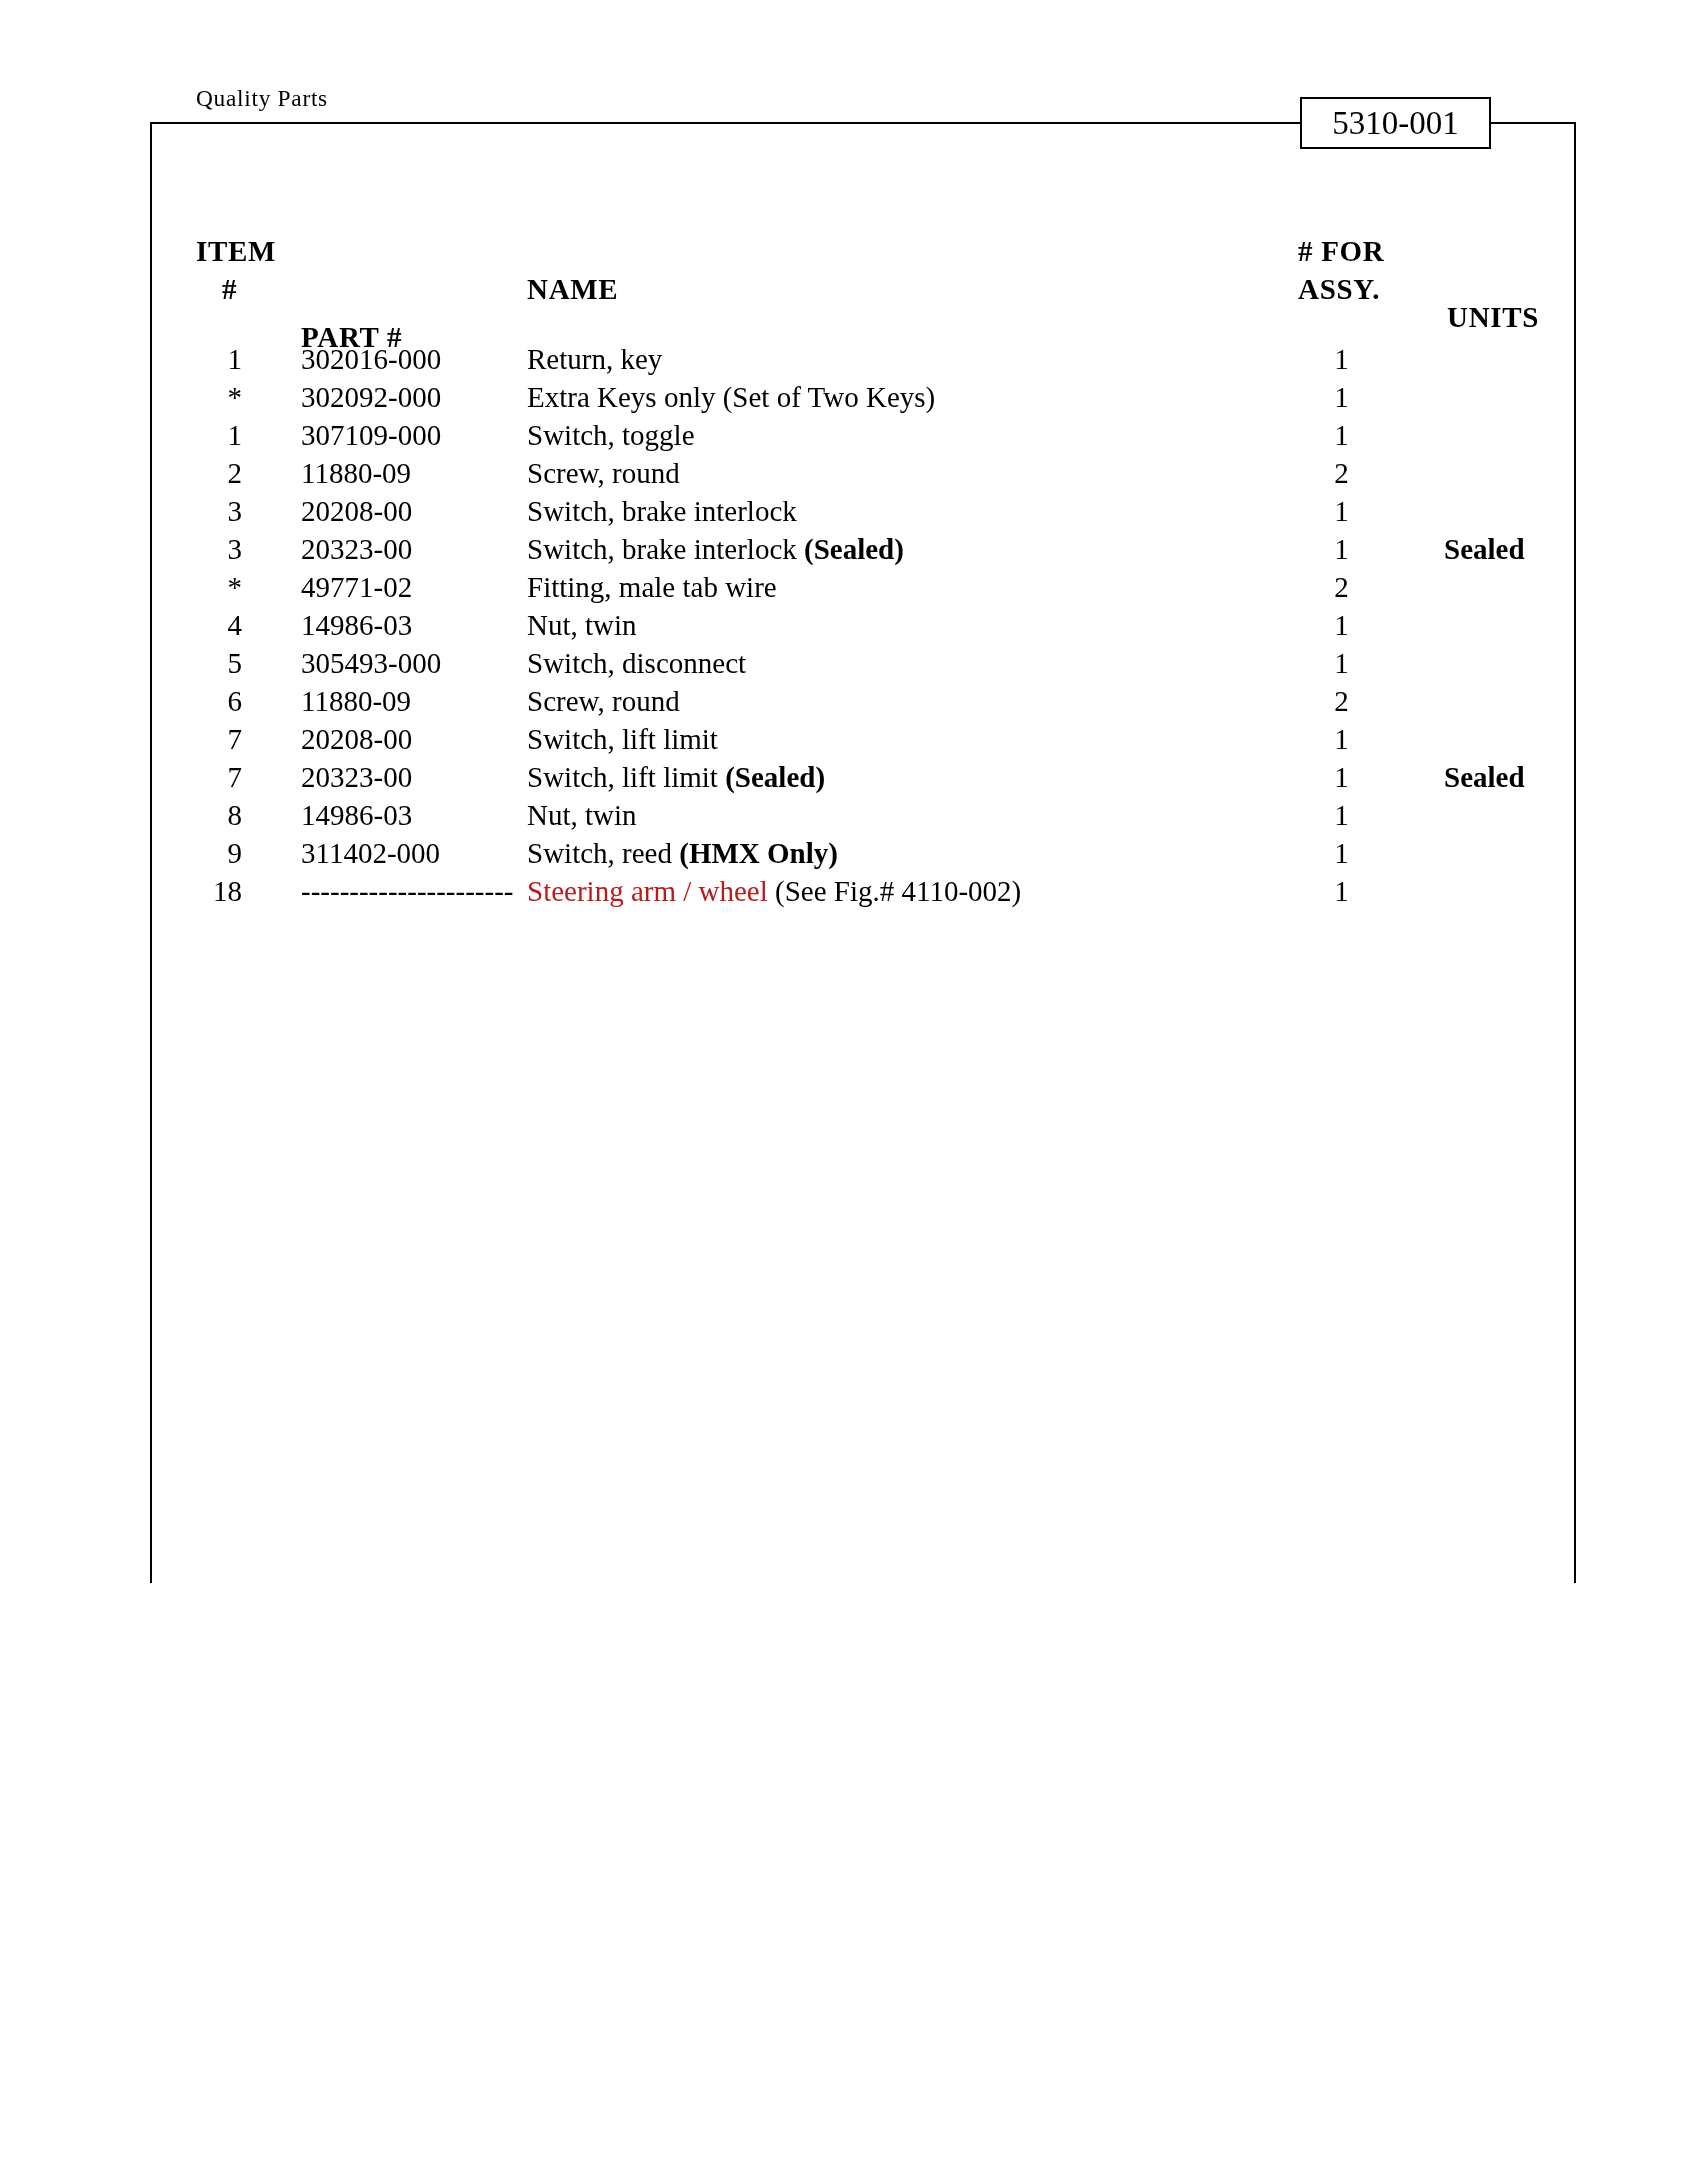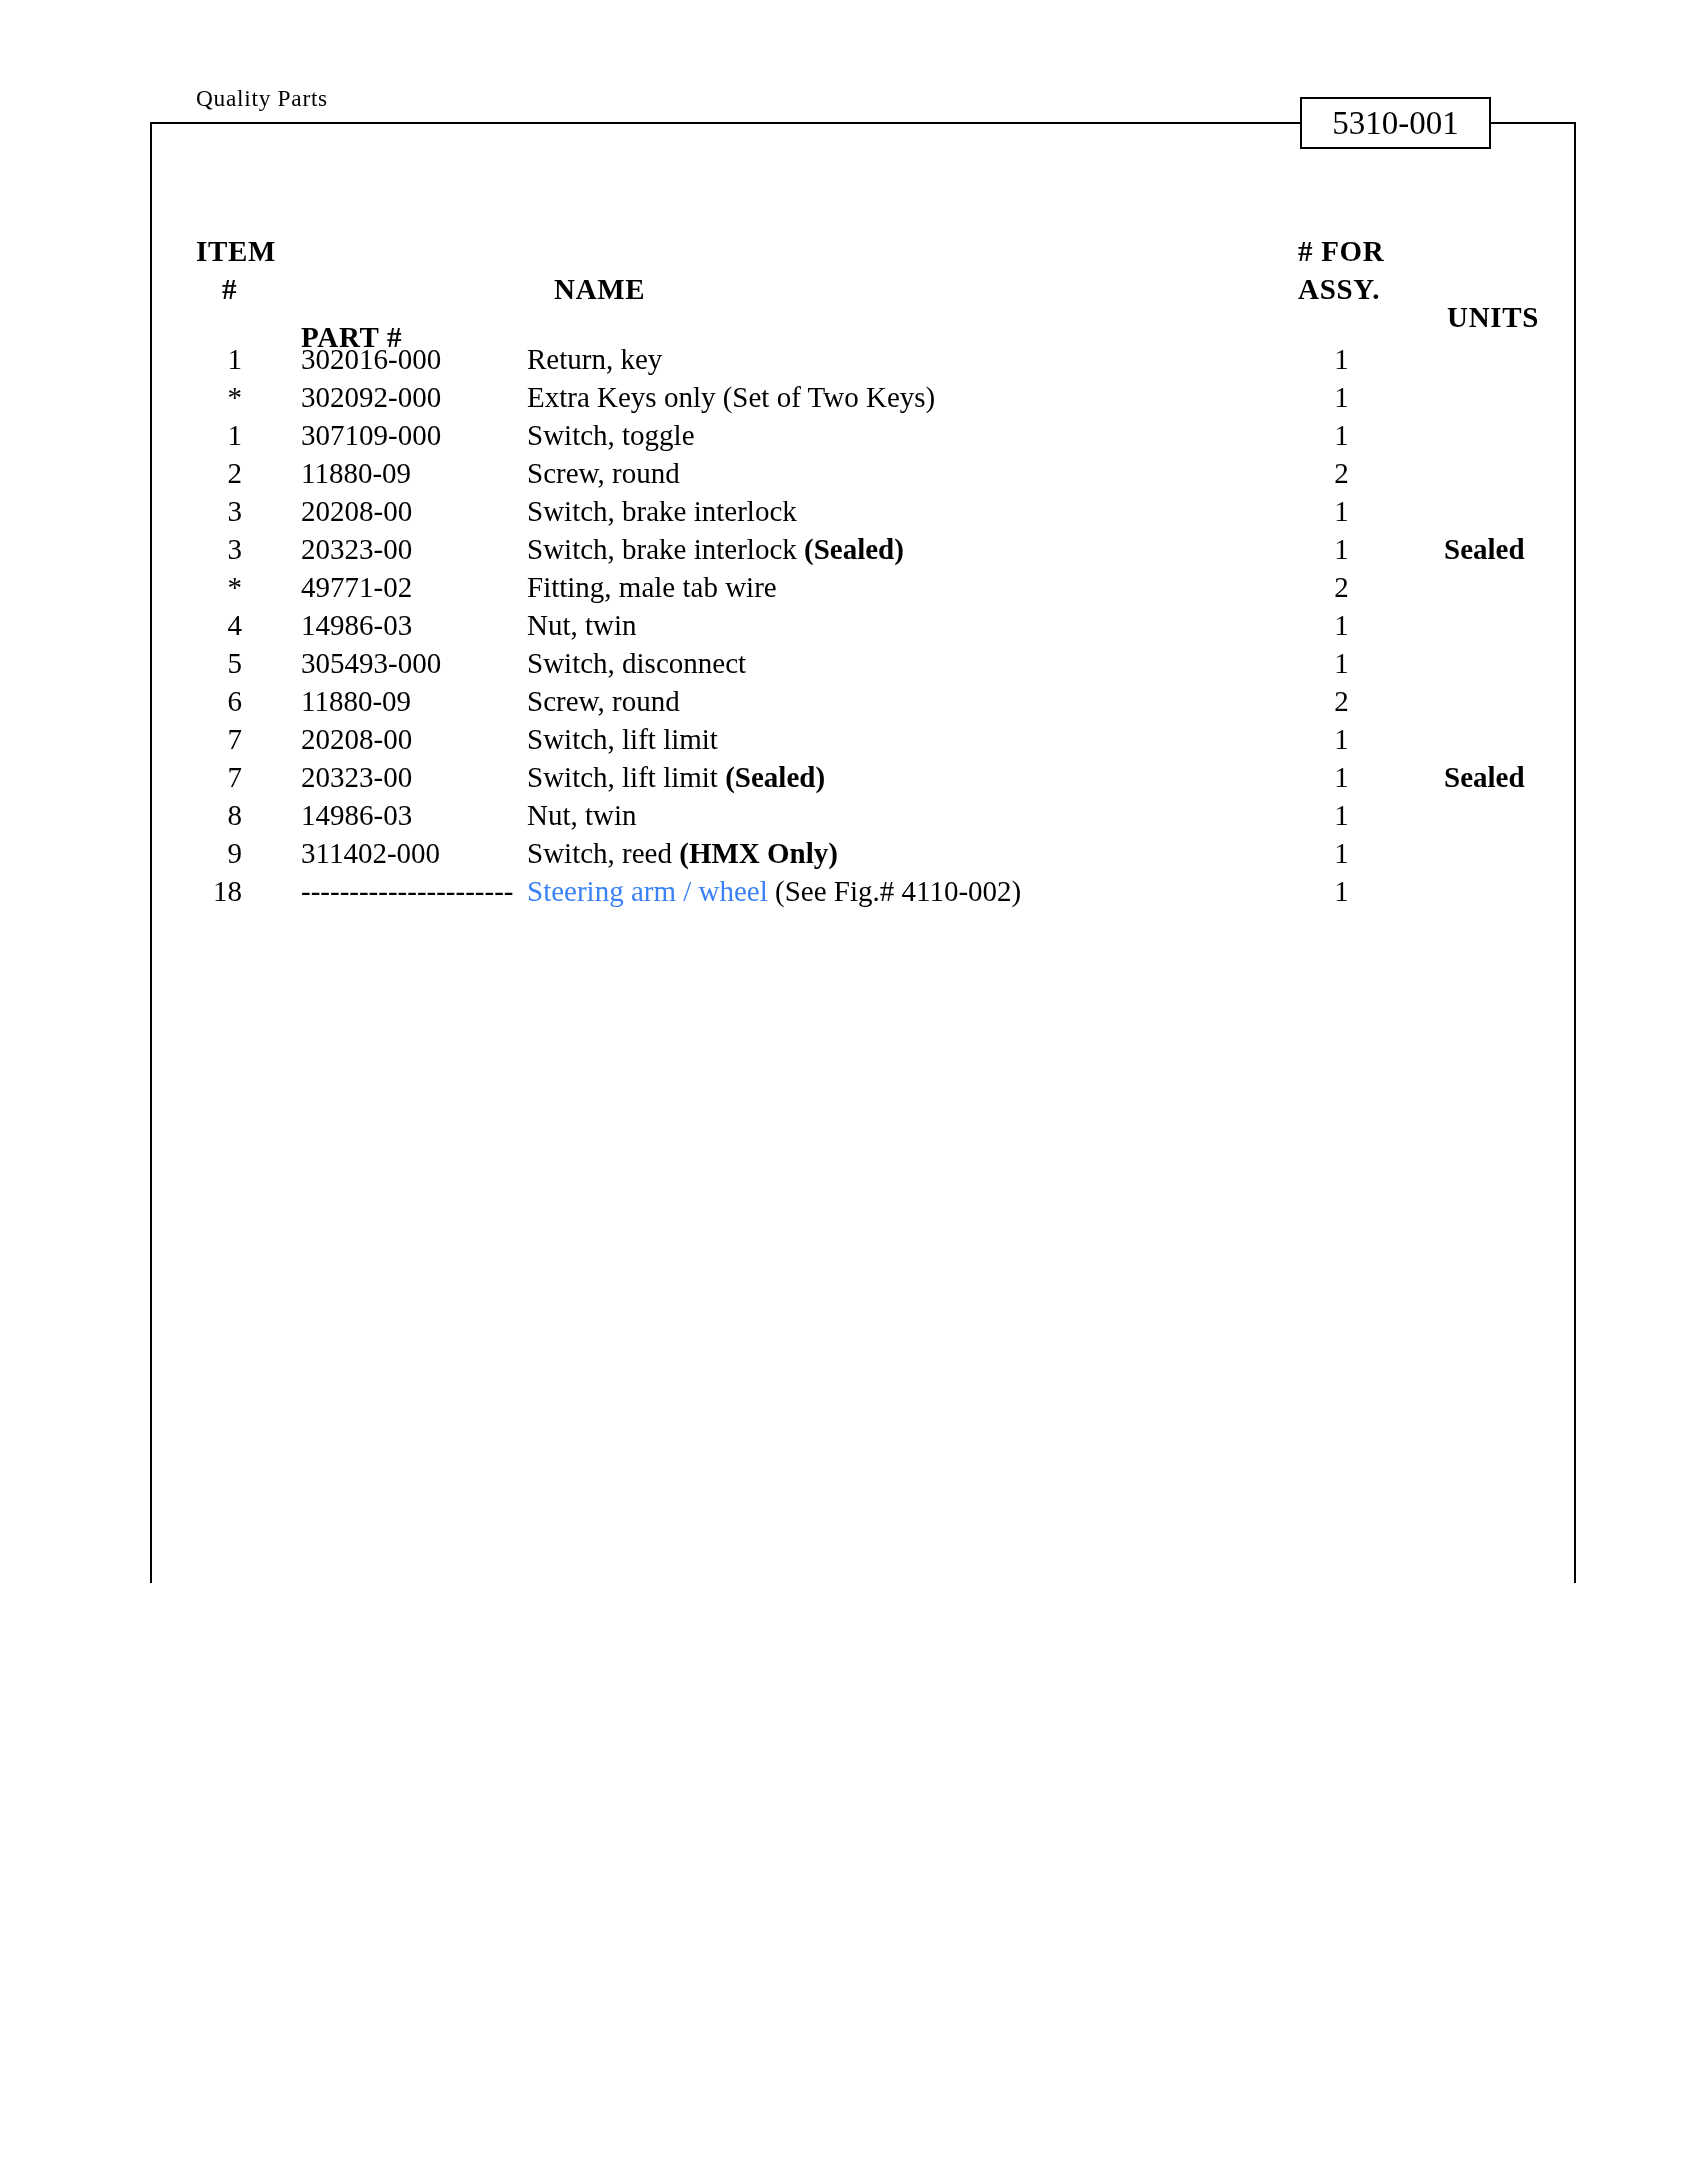--- a/index.html
+++ b/index.html
@@ -53,21 +53,21 @@
   <div class="abs content-box"></div>
 
   <div class="abs label-box">
     <span>5310-001</span>
   </div>
 
 
   <div class="abs hdr" style="left:196px;top:235px;">ITEM</div>
   <div class="abs hdr" style="left:222px;top:273px;">#</div>
   <div class="abs hdr" style="left:301px;top:273px;margin-top:48px;">PART #</div>
-  <div class="abs hdr" style="left:554px;top:273px;">NAME</div>
+  <div class="abs hdr" style="left:527px;top:273px;">NAME</div>
   <div class="abs hdr" style="left:1298px;top:235px;"># FOR</div>
   <div class="abs hdr" style="left:1298px;top:273px;">ASSY.</div>
   <div class="abs hdr" style="left:1447px;top:273px;margin-top:28px;">UNITS</div>
 
   <div id="rows">
       <div class="row">
         <span class="c-item"><span style="position: static;">1</span></span>
         <span class="c-part"><span style="position: static;">302016-000</span></span>
         <span class="c-name"><span style="position: static;">Return, key</span></span>
         <span class="c-assy"><span style="position: static;">1</span></span>
@@ -160,21 +160,21 @@
       <div class="row">
         <span class="c-item"><span style="position: static;">9</span></span>
         <span class="c-part"><span style="position: static;">311402-000</span></span>
         <span class="c-name"><span style="position: static;">Switch, reed </span><span class="u-bold" style="position: static;">(HMX Only)</span></span>
         <span class="c-assy"><span style="position: static;">1</span></span>
         <span class="c-units"><span style="position: static;"></span></span>
       </div>
       <div class="row">
         <span class="c-item"><span style="position: static;">18</span></span>
         <span class="c-part"><span style="position: static;">----------------------</span></span>
-        <span class="c-name"><span class="u-link" style="position: static; color: #3b82f6; margin-top: 34px;">Steering arm / wheel</span><span style="position: static; margin-top: 13px;"> (See Fig.# 4110-002)</span></span>
+        <span class="c-name"><span class="u-link" style="position: static; color: #b91c1c; margin-top: 34px;">Steering arm / wheel</span><span style="position: static; margin-top: 13px;"> (See Fig.# 4110-002)</span></span>
         <span class="c-assy"><span style="position: static;">1</span></span>
         <span class="c-units"><span style="position: static;"></span></span>
       </div>
     </div>
 
   <div class="abs footer-text" style="left:150px;top:2067px;">July 31, 2001</div>
   <div class="abs footer-text" style="left:712px;top:2067px;">BT Prime-Mover, Inc.</div>
   <div class="abs footer-text" style="left:1447px;top:2067px;width:103px;text-align:right;">115</div>
 
   <div class="abs return-btn">

